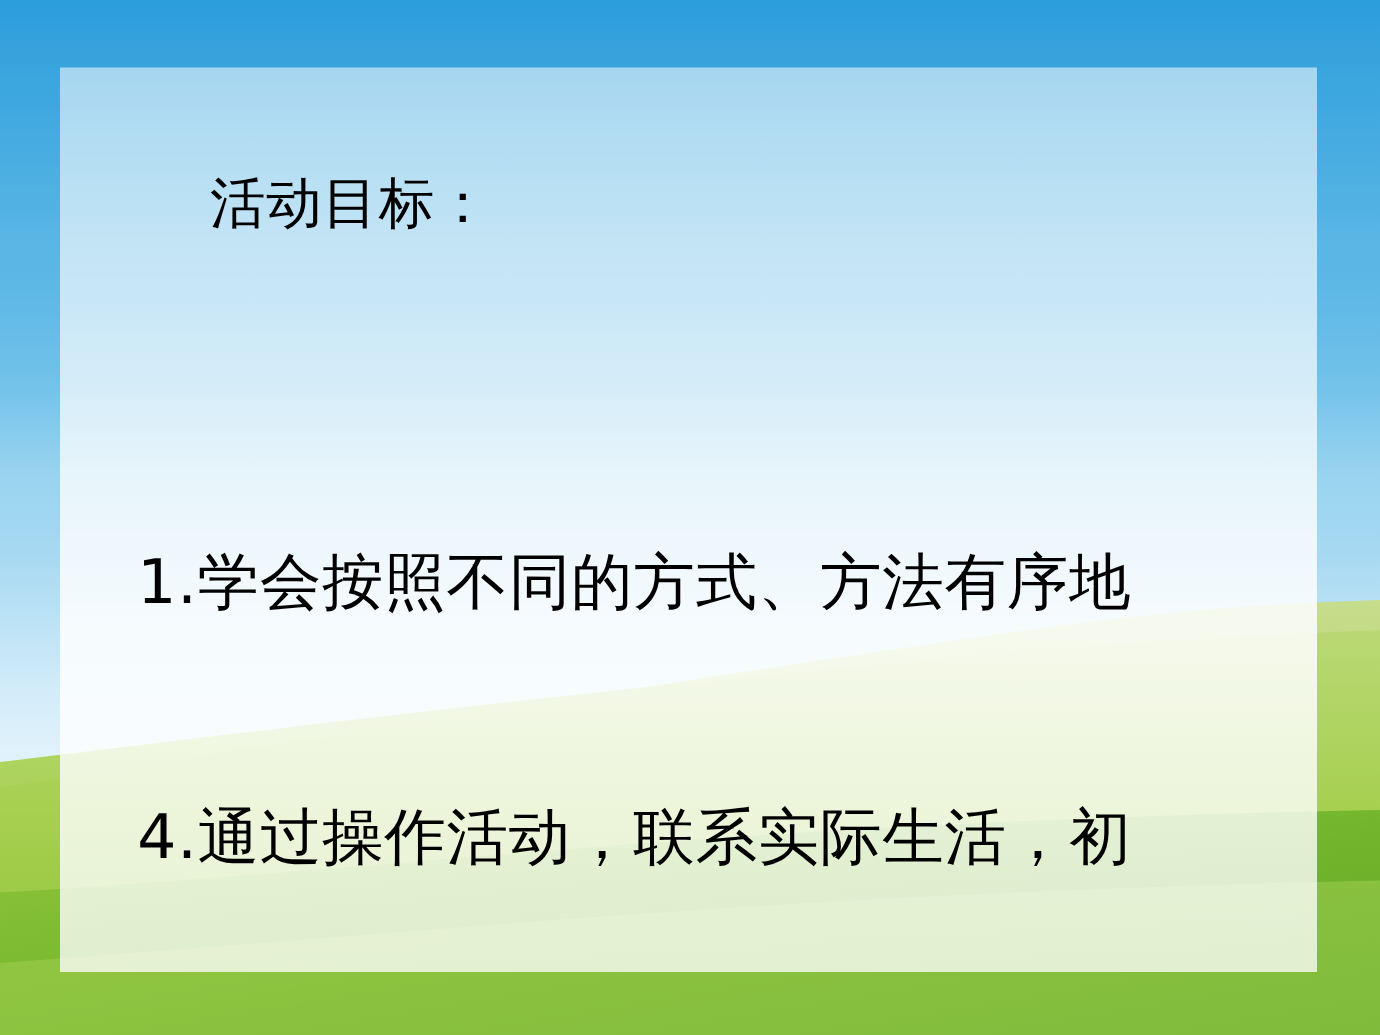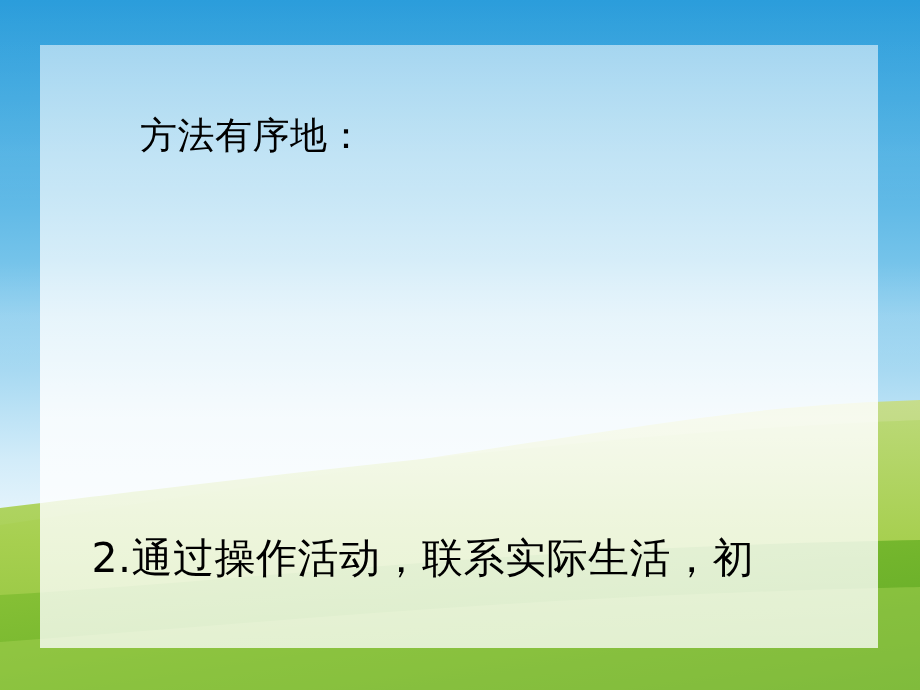--- a/index.html
+++ b/index.html
@@ -129,27 +129,28 @@
     <path d="M0,118 C180,96 430,66 660,46 C780,36 870,32 920,30 L920,300 L0,300 Z" fill="url(#gLight)" opacity="0.95"></path>
 
     <path d="M0,205 C160,196 330,178 520,166 C680,156 820,152 920,150 L920,300 L0,300 Z" fill="url(#gDark)"></path>
 
     <path d="M0,252 C220,236 450,214 700,204 C800,200 870,198 920,197 L920,300 L0,300 Z" fill="#a9d257" opacity="0.45"></path>
   </svg>
 
   <div class="panel">
     <div class="panel-inner">
 
-      <div class="txt title-line">方法有序地：</div>
+      <div class="txt title-line">活动目标：</div>
 
       <div class="txt body-block goal-1">
+        <span class="goal-line">　1.学会按照不同的方式、方法有序地</span>
       </div>
 
       <div class="txt body-block goal-2">
-        <span class="goal-line">　2.通过操作活动，联系实际生活，初</span>
+        <span class="goal-line">　4.通过操作活动，联系实际生活，初</span>
         
       </div>
 
       <div class="txt body-block goal-3">
         <span class="goal-line">　3.增强幼儿的观察能力，培养幼儿对</span>
         
       </div>
 
     </div>
   </div>

